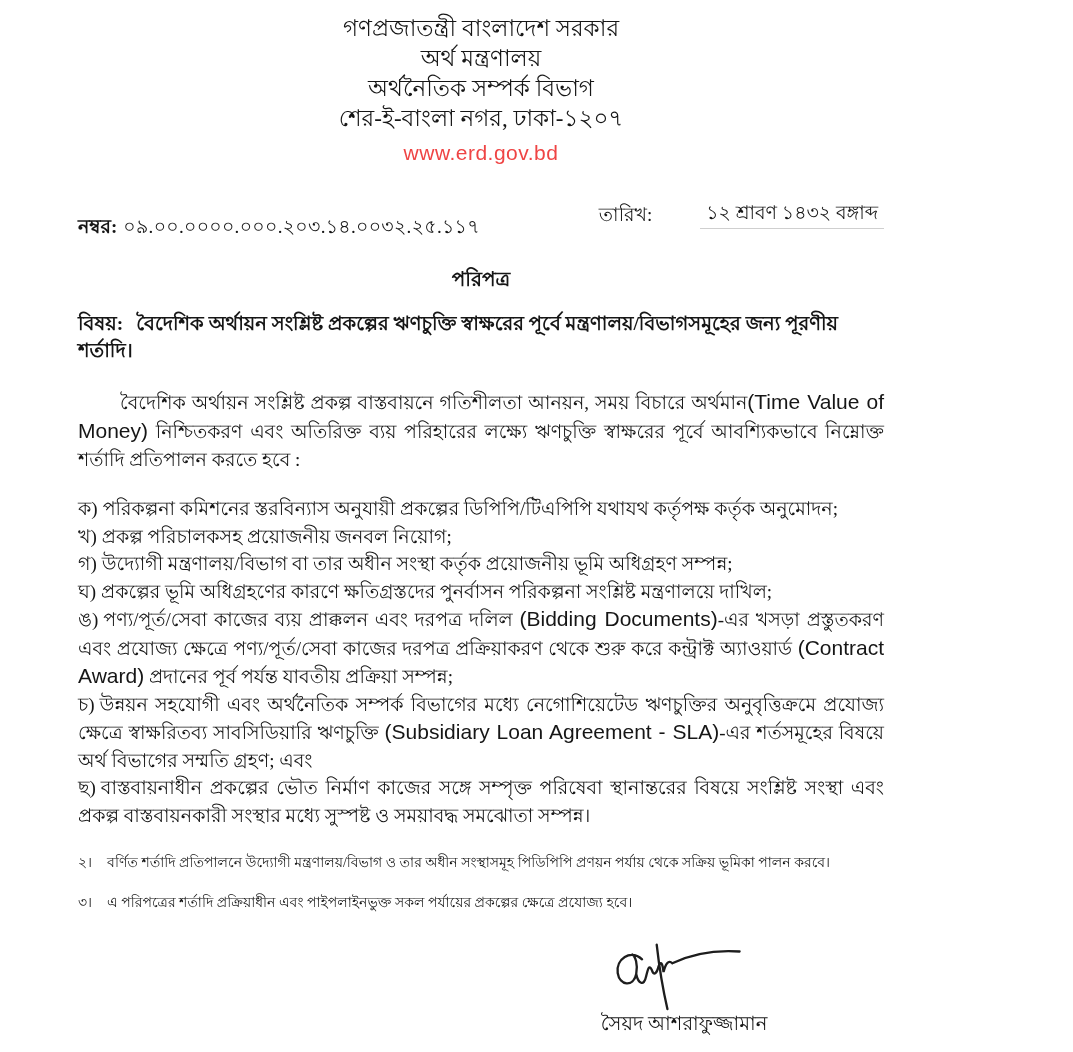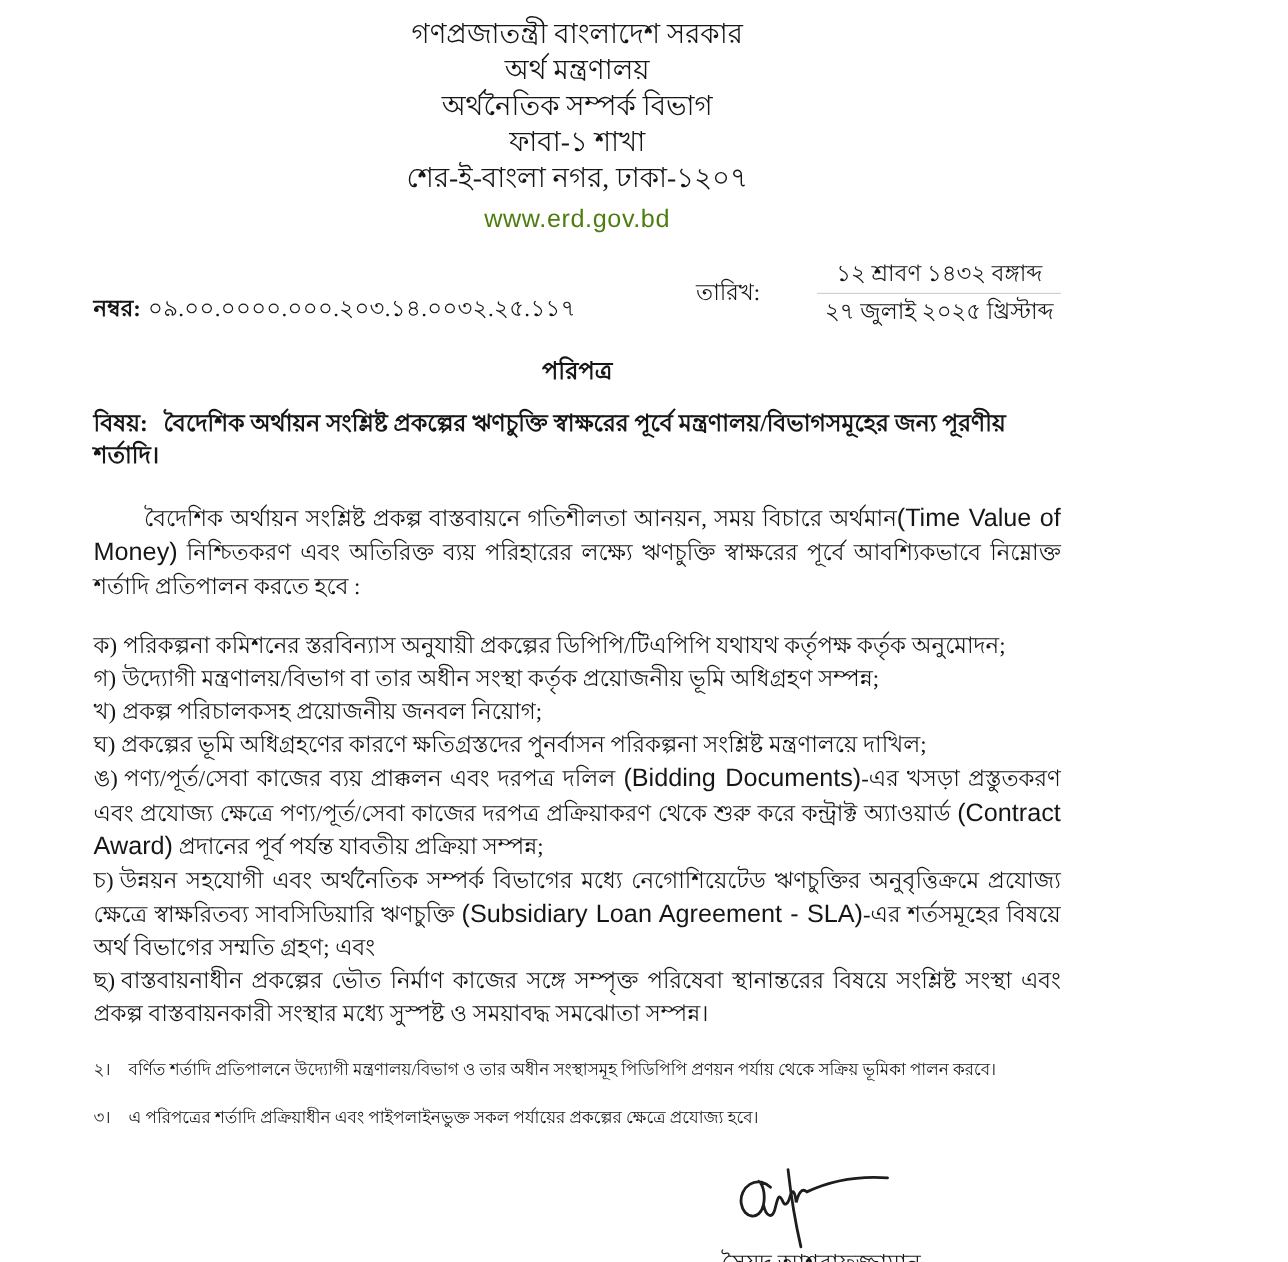--- a/index.html
+++ b/index.html
@@ -25,21 +25,21 @@
   
   .letterhead {
     text-align: center;
     font-size: 23px;
     line-height: 30px;
   }
   .letterhead .lh-line { white-space: nowrap; }
   .letterhead .website {
     font-family: "Liberation Sans", sans-serif;
     font-size: 21px;
-    color: #4d7c0f;
+    color: #ef4444;
     margin-top: 4px;
     letter-spacing: 0.5px;
   }
 
   
   .ref-row {
     margin-top: 16px;
     display: flex;
     justify-content: space-between;
     align-items: center;
@@ -122,52 +122,50 @@
 </style>
 </head>
 <body>
 
 <div class="page">
 
   <header class="letterhead">
     <div class="lh-line">গণপ্রজাতন্ত্রী বাংলাদেশ সরকার</div>
     <div class="lh-line">অর্থ মন্ত্রণালয়</div>
     <div class="lh-line">অর্থনৈতিক সম্পর্ক বিভাগ</div>
-    <div class="lh-line">ফাবা-১ শাখা</div>
     <div class="lh-line">শের-ই-বাংলা নগর, ঢাকা-১২০৭</div>
     <div class="website">www.erd.gov.bd</div>
   </header>
 
   <div class="ref-row">
     <div class="ref">
       <span class="ref-label">নম্বর:</span><span class="ref-number">০৯.০০.০০০০.০০০.২০৩.১৪.০০৩২.২৫.১১৭</span>
     </div>
     <div class="date-block">
       <span class="date-label">তারিখ:</span>
       <span class="date-stack">
         <span class="bn-date">১২ শ্রাবণ ১৪৩২ বঙ্গাব্দ</span>
-        <span class="gr-date">২৭ জুলাই ২০২৫ খ্রিস্টাব্দ</span>
       </span>
     </div>
   </div>
 
   <div class="doc-type">পরিপত্র</div>
 
   <div class="subject">
     <span class="subject-label">বিষয়:</span><span class="subject-text">বৈদেশিক অর্থায়ন সংশ্লিষ্ট প্রকল্পের ঋণচুক্তি স্বাক্ষরের পূর্বে মন্ত্রণালয়/বিভাগসমূহের জন্য  পূরণীয় শর্তাদি।</span>
   </div>
 
   <p class="intro"><span>বৈদেশিক অর্থায়ন সংশ্লিষ্ট প্রকল্প বাস্তবায়নে গতিশীলতা আনয়ন, সময় বিচারে অর্থমান</span><span class="en">(Time Value of Money)</span><span> নিশ্চিতকরণ এবং অতিরিক্ত ব্যয় পরিহারের লক্ষ্যে ঋণচুক্তি স্বাক্ষরের পূর্বে আবশ্যিকভাবে নিম্নোক্ত শর্তাদি প্রতিপালন করতে হবে :</span></p>
 
   <div class="conditions">
   <p class="cond"><span class="cond-label">ক)</span><span class="cond-text"><span>পরিকল্পনা কমিশনের স্তরবিন্যাস অনুযায়ী প্রকল্পের ডিপিপি/টিএপিপি যথাযথ কর্তৃপক্ষ কর্তৃক অনুমোদন;</span></span></p>
 
+  <p class="cond"><span class="cond-label">খ)</span><span class="cond-text"><span>প্রকল্প পরিচালকসহ প্রয়োজনীয় জনবল নিয়োগ;</span></span></p>
+
   <p class="cond"><span class="cond-label">গ)</span><span class="cond-text"><span>উদ্যোগী মন্ত্রণালয়/বিভাগ বা তার অধীন সংস্থা কর্তৃক প্রয়োজনীয় ভূমি অধিগ্রহণ সম্পন্ন;</span></span></p>
-
-  <p class="cond"><span class="cond-label">খ)</span><span class="cond-text"><span>প্রকল্প পরিচালকসহ প্রয়োজনীয় জনবল নিয়োগ;</span></span></p>
 
   <p class="cond"><span class="cond-label">ঘ)</span><span class="cond-text"><span>প্রকল্পের ভূমি অধিগ্রহণের কারণে ক্ষতিগ্রস্তদের পুনর্বাসন পরিকল্পনা সংশ্লিষ্ট মন্ত্রণালয়ে দাখিল;</span></span></p>
 
   <p class="cond"><span class="cond-label">ঙ)</span><span class="cond-text"><span>পণ্য/পূর্ত/সেবা কাজের ব্যয় প্রাক্কলন এবং দরপত্র দলিল </span><span class="en">(Bidding Documents)</span><span>-এর খসড়া প্রস্তুতকরণ এবং প্রযোজ্য ক্ষেত্রে পণ্য/পূর্ত/সেবা কাজের দরপত্র প্রক্রিয়াকরণ থেকে শুরু করে কন্ট্রাক্ট অ্যাওয়ার্ড </span><span class="en">(Contract Award)</span><span> প্রদানের পূর্ব পর্যন্ত যাবতীয় প্রক্রিয়া সম্পন্ন;</span></span></p>
 
   <p class="cond"><span class="cond-label">চ)</span><span class="cond-text"><span>উন্নয়ন সহযোগী এবং অর্থনৈতিক সম্পর্ক বিভাগের মধ্যে নেগোশিয়েটেড ঋণচুক্তির অনুবৃত্তিক্রমে প্রযোজ্য ক্ষেত্রে স্বাক্ষরিতব্য সাবসিডিয়ারি ঋণচুক্তি </span><span class="en">(Subsidiary Loan Agreement - SLA)</span><span>-এর শর্তসমূহের বিষয়ে অর্থ বিভাগের সম্মতি গ্রহণ; এবং</span></span></p>
 
   <p class="cond"><span class="cond-label">ছ)</span><span class="cond-text"><span>বাস্তবায়নাধীন প্রকল্পের ভৌত নির্মাণ কাজের সঙ্গে সম্পৃক্ত পরিষেবা স্থানান্তরের বিষয়ে সংশ্লিষ্ট সংস্থা এবং প্রকল্প বাস্তবায়নকারী সংস্থার মধ্যে সুস্পষ্ট ও সময়াবদ্ধ সমঝোতা সম্পন্ন।</span></span></p>
 </div>
 

